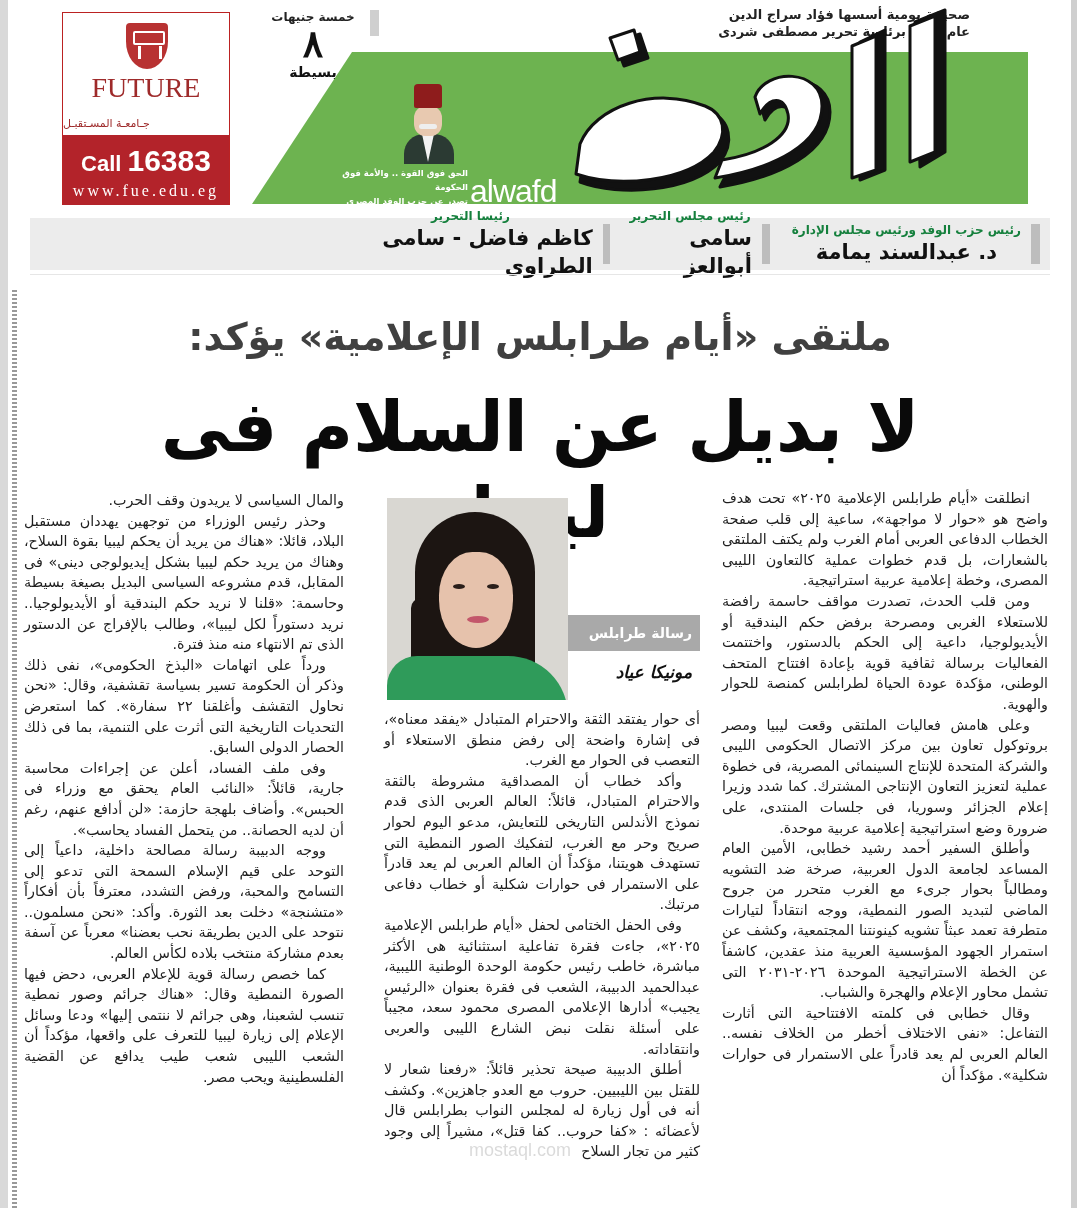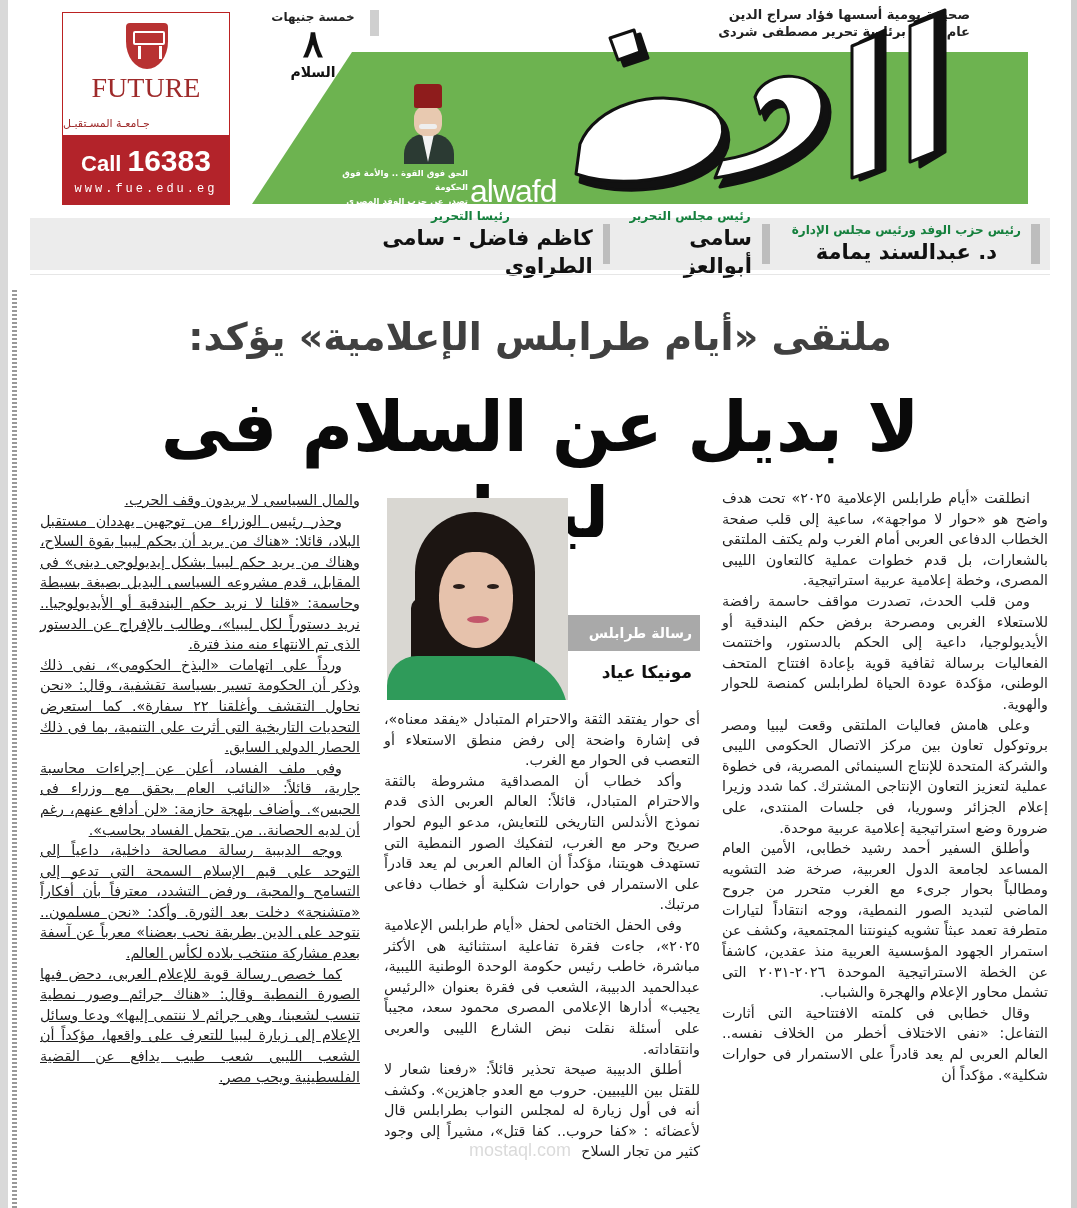--- a/index.html
+++ b/index.html
@@ -40,21 +40,21 @@
   .ad .crest { position: absolute; left: 63px; top: 10px; width: 42px; height: 46px; background: #b83232; border-radius: 4px 4px 50% 50% / 4px 4px 60% 60%; }
   .ad .crest::before { content: ""; position: absolute; left: 7px; top: 8px; width: 28px; height: 10px; border: 2px solid #fff; border-radius: 2px; }
   .ad .crest::after { content: ""; position: absolute; left: 12px; top: 23px; width: 18px; height: 13px; border-left: 3px solid #fff; border-right: 3px solid #fff; }
   .ad .brand { position: absolute; left: 0; top: 60px; width: 100%; text-align: center; font-family: "Liberation Serif", serif; font-size: 28px; color: #9e2a2a; letter-spacing: 0px; line-height: 30px; }
   .ad .sub { position: absolute; left: 0; top: 90px; width: 100%; text-align: center; font-family: "Liberation Serif", serif; font-size: 8.5px; color: #9e2a2a; border-top: 1px solid #9e2a2a; border-bottom: 1px solid #9e2a2a; margin: 0 auto; }
   .ad .sub-wrap { position: absolute; left: 20px; top: 90px; width: 128px; }
   .ad .sub-ar { position: absolute; left: 0; top: 104px; width: 100%; text-align: left; direction: rtl; font-size: 11px; color: #9e2a2a; }
   .ad .call { position: absolute; left: 0; top: 122px; width: 100%; height: 70px; background: #b3232a; color: #fff; text-align: center; }
   .ad .call .phone { font-family: "Liberation Sans", sans-serif; font-weight: bold; font-size: 30px; line-height: 36px; margin-top: 8px; }
   .ad .call .phone span.c { font-size: 22px; margin-right: 6px; }
-  .ad .call .url { font-family: Liberation Mono, monospace; font-size: 12px; letter-spacing: 3px; }
+  .ad .call .url { font-family: Liberation Serif, serif; font-size: 16px; letter-spacing: 3px; }
 
   
   .editors { position: absolute; left: 30px; top: 218px; width: 1020px; height: 52px; background: #ececec; direction: rtl; display: flex; align-items: center; }
   .ed-block { height: 52px; display: flex; flex-direction: row; align-items: center; padding: 0 10px 0 8px; }
   .ed-bar { width: 9px; height: 40px; background: #bdbdbd; margin-left: 10px; }
   .ed-text { display: flex; flex-direction: column; align-items: center; }
   .ed-role { font-size: 12px; font-weight: bold; color: #15803d; line-height: 16px; }
   .ed-name { font-size: 21px; font-weight: bold; color: #111; line-height: 28px; }
   .ed-date { display: flex; flex-direction: column; font-size: 9px; font-weight: bold; color: #444; line-height: 20px; padding-right: 8px; }
   .topline { position: absolute; left: 30px; top: 274px; width: 1020px; height: 1px; background: #e6e6e6; }
@@ -65,33 +65,33 @@
   .kicker { position: absolute; left: 100px; top: 312px; width: 880px; text-align: center; direction: rtl;
     font-family: "DejaVu Sans", sans-serif; font-weight: bold; font-size: 38px; color: #404040; line-height: 50px; letter-spacing: -1px; }
   .headline { position: absolute; left: 100px; top: 384px; width: 880px; text-align: center; direction: rtl;
     font-family: "DejaVu Sans", sans-serif; font-weight: bold; font-size: 70px; color: #0a0a0a; line-height: 86px; letter-spacing: -2px; }
 
   .col { position: absolute; direction: rtl; text-align: justify; font-family: "DejaVu Sans", sans-serif;
     font-size: 14.3px; line-height: 20.6px; color: #1d1d1d; }
   .col p { text-indent: 18px; }
   .col-right { left: 722px; top: 488px; width: 326px; }
   .col-mid { left: 384px; top: 709px; width: 316px; }
-  .col-left { left: 40px; top: 490px; width: 320px; text-decoration: underline; }
+  .col-left { left: 24px; top: 490px; width: 320px; }
 
   .photo { position: absolute; left: 387px; top: 498px; width: 181px; height: 202px; background: #d9d7d2; overflow: hidden; }
   .photo .hair { position: absolute; left: 28px; top: 14px; width: 120px; height: 200px; background: #1c1512; border-radius: 60px 60px 10px 10px; }
   .photo .face { position: absolute; left: 52px; top: 54px; width: 74px; height: 96px; background: #e6c2ac; border-radius: 45% 45% 50% 50%; }
   .photo .lips { position: absolute; left: 80px; top: 118px; width: 22px; height: 7px; background: #c3576b; border-radius: 50%; }
   .photo .eye1, .photo .eye2 { position: absolute; top: 86px; width: 12px; height: 5px; background: #2a1e1a; border-radius: 50%; }
   .photo .eye1 { left: 66px; } .photo .eye2 { left: 100px; }
   .photo .top { position: absolute; left: 0; top: 158px; width: 181px; height: 60px; background: #2f9b5a; border-radius: 30px 60px 0 0; }
   .photo .hair-side { position: absolute; left: 24px; top: 100px; width: 30px; height: 110px; background: #1c1512; border-radius: 10px; }
 
   .dateline { position: absolute; left: 568px; top: 615px; width: 132px; height: 36px; background: #a9a9a9; color: #fff; direction: rtl; text-align: right; padding-right: 8px; font-size: 14px; font-weight: bold; line-height: 36px; }
-  .byline { position: absolute; left: 568px; top: 662px; width: 132px; direction: rtl; text-align: right; padding-right: 8px; font-size: 17px; font-weight: bold; color: #111; }
+  .byline { position: absolute; left: 568px; top: 662px; width: 132px; direction: rtl; text-align: right; padding-right: 8px; font-size: 17px; font-weight: bold; color: #111; font-style: italic; }
 
   .watermark { position: absolute; left: 460px; top: 1140px; width: 120px; text-align: center; color: rgba(150,150,150,0.35); font-family: "Liberation Sans", sans-serif; font-size: 18px; }
 </style>
 </head>
 <body>
 
 <div class="edge-left"></div>
 <div class="edge-right"></div>
 
 <header class="masthead">
@@ -121,21 +121,21 @@
         <path d="M55 40 L80 32 L88 56 L64 64 Z" fill="#111"></path>
         <path d="M50 36 L74 28 L80 50 L58 58 Z" fill="#fff"></path>
       </g>
     </svg>
   </div>
 
   <div class="price-marker"></div>
   <div class="price-box">
     <div class="price">خمسة جنيهات</div>
     <div class="pages-num">٨</div>
-    <div class="pages-lbl">السلام</div>
+    <div class="pages-lbl">بسيطة</div>
   </div>
 
   <div class="portrait">
     <div class="suit"></div>
       <div class="shirt"></div>
     <div class="face"></div>
       <div class="mustache"></div>
       <div class="fez"></div>
   </div>
 

